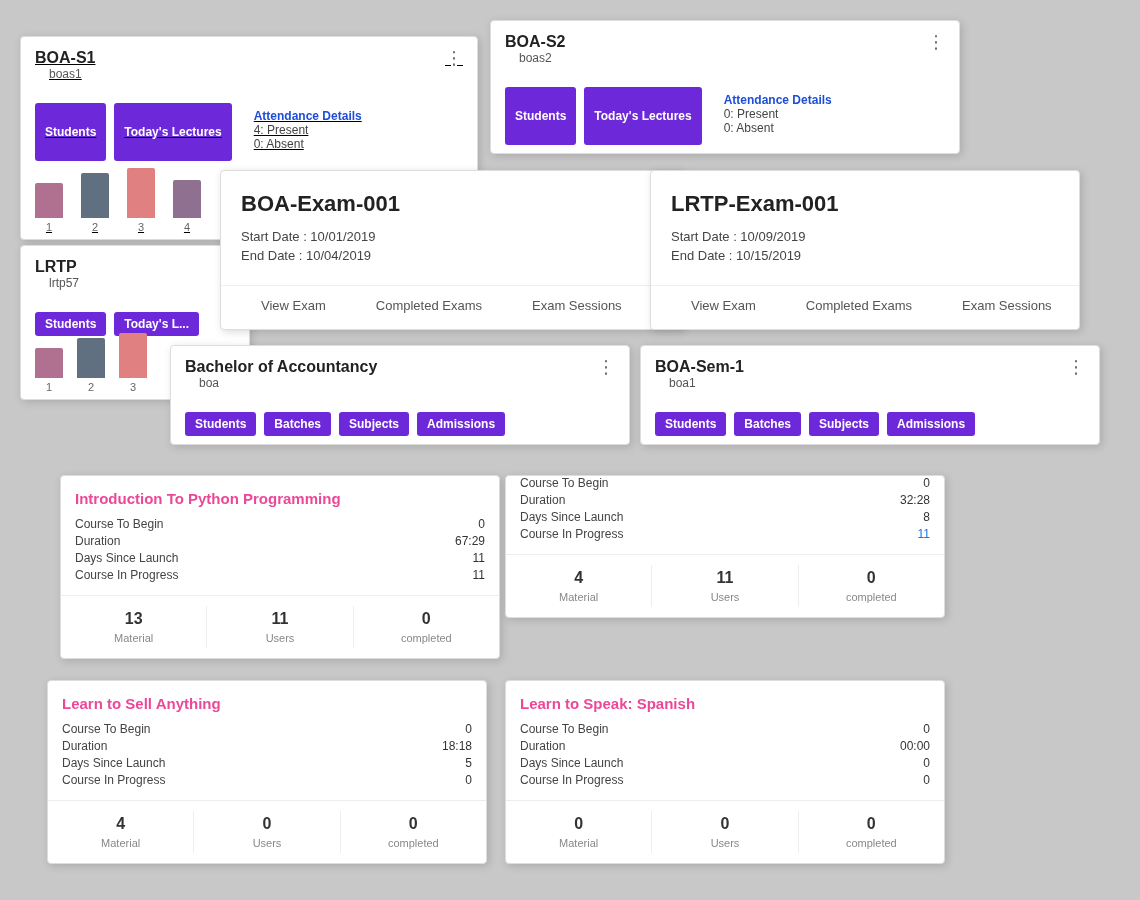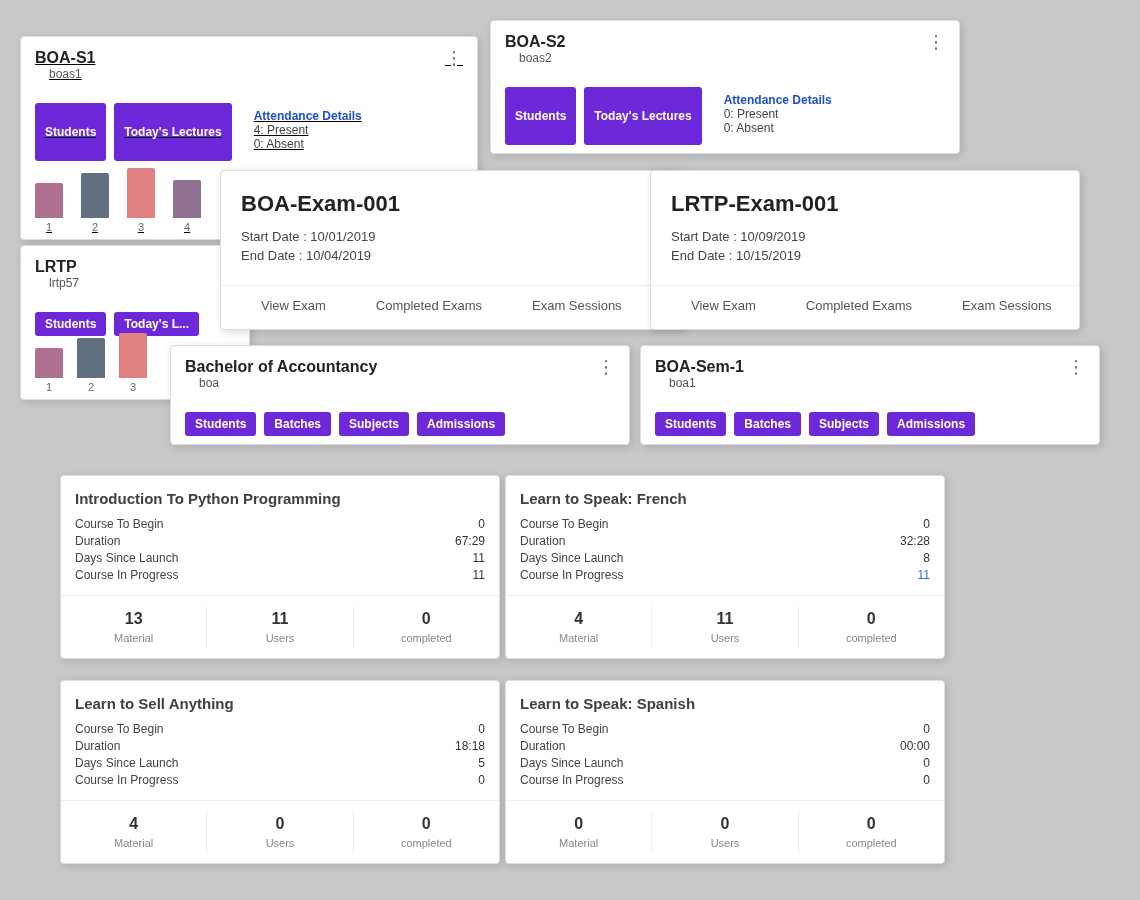--- a/index.html
+++ b/index.html
@@ -212,37 +212,37 @@
     }
 
     #card-french {
       left: 505px;
       top: 475px;
       width: 440px;
       z-index: 15;
     }
 
     #card-sell {
-      left: 60px;
+      left: 47px;
       top: 680px;
       width: 440px;
       z-index: 15;
     }
 
     #card-spanish {
       left: 505px;
       top: 680px;
       width: 440px;
       z-index: 15;
     }
 
     .course-title {
       font-size: 15px;
       font-weight: bold;
-      color: #404040;
+      color: #ec4899;
       padding: 14px 4px 10px 14px;
     }
 
     .course-stats {
       padding: 0 14px 10px 14px;
     }
 
     .stat-row {
       display: flex;
       justify-content: space-between;
@@ -473,21 +473,20 @@
       <div class="footer-label">Users</div>
     </div>
     <div class="footer-col">
       <div class="footer-num">0</div>
       <div class="footer-label">completed</div>
     </div>
   </div>
 </div>
 
 <div class="card" id="card-french">
-  <div class="course-title">Learn to Speak: French</div>
   <div class="course-stats">
     <div class="stat-row">
       <span>Course To Begin</span>
       <span class="stat-value">0</span>
     </div>
     <div class="stat-row">
       <span>Duration</span>
       <span class="stat-value">32:28</span>
     </div>
     <div class="stat-row">

